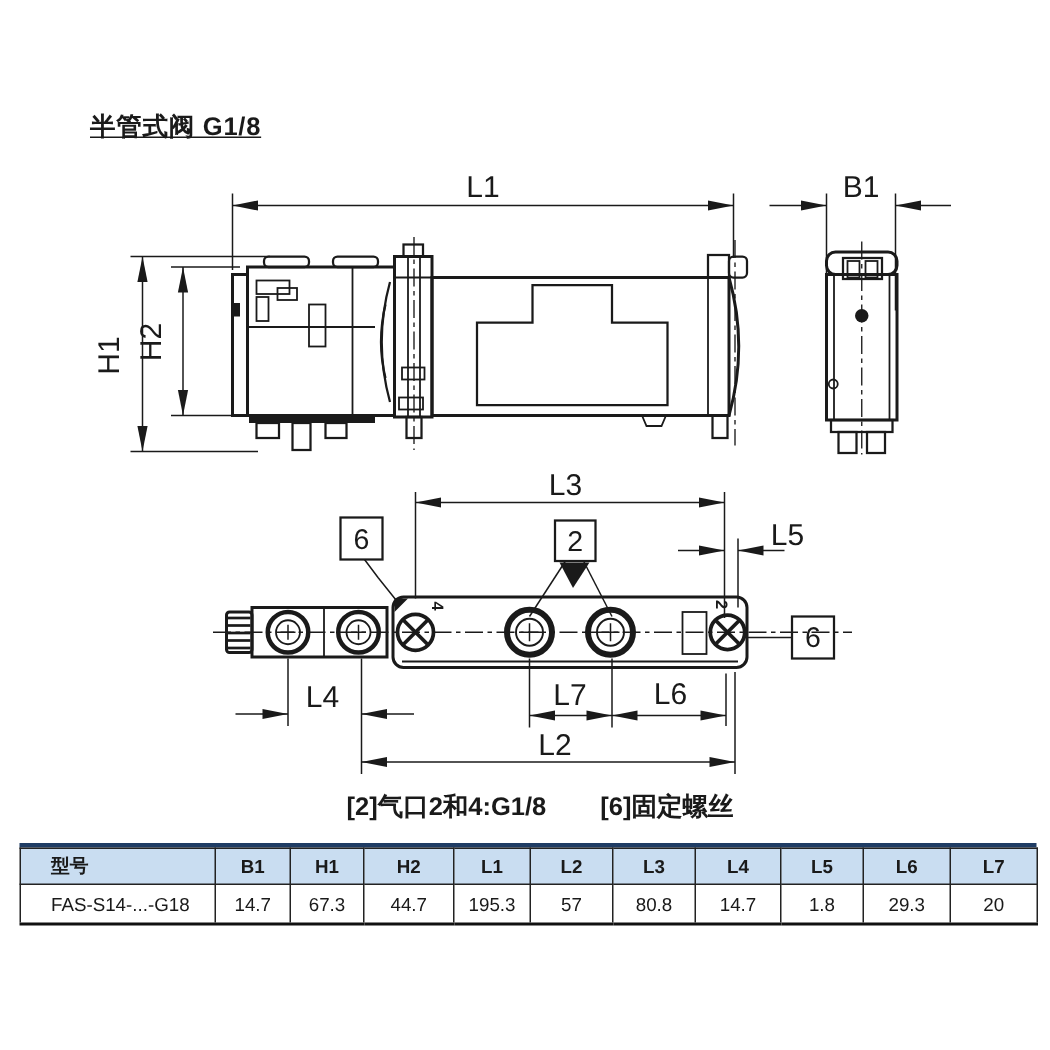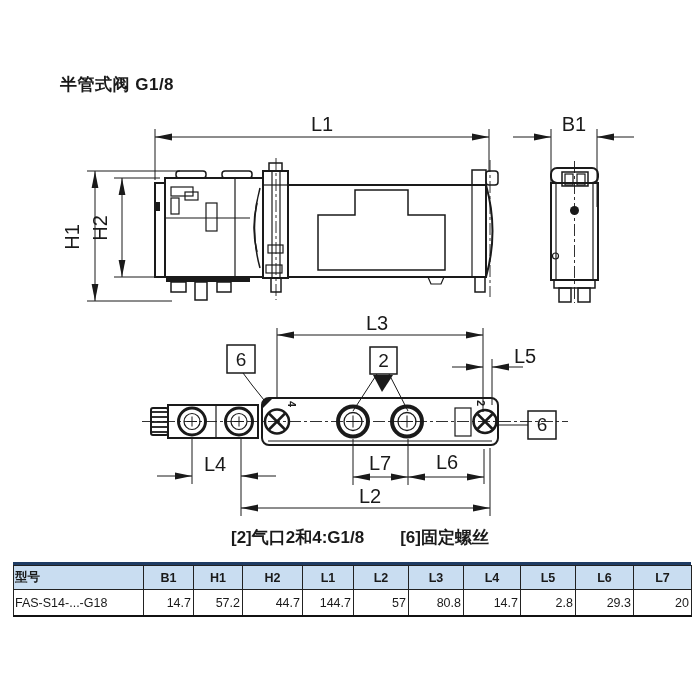--- a/index.html
+++ b/index.html
@@ -3,20 +3,21 @@
 <meta charset="utf-8">
 <style>
   html,body{margin:0;padding:0;}
   body{
     width:700px;height:700px;position:relative;background:#ffffff;
     font-family:"Liberation Sans", sans-serif;color:#1a1a1a;overflow:hidden;
   }
   .title{
     position:absolute;left:60px;top:73px;font-size:17px;font-weight:bold;
     letter-spacing:.5px;
+    text-decoration:underline;
   }
   svg.drawing{position:absolute;left:0;top:0;}
   .dim-label{font-size:20px;fill:#1a1a1a;}
   .callout-label{font-size:19px;fill:#1a1a1a;}
   .port-num{font-size:11px;font-weight:bold;fill:#1a1a1a;}
   .caption{
     position:absolute;left:0;top:526px;width:700px;text-align:center;
     font-size:17px;font-weight:bold;margin-left:10px;
   }
   .caption span{display:inline-block;}
@@ -27,25 +28,25 @@
   }
   table.spec{
     border-collapse:collapse;width:678px;table-layout:fixed;
     font-size:12.5px;
   }
   table.spec th{
     background:var(--tbl-hd,#c9ddf1);font-weight:bold;height:23px;
     border:1px solid #222;text-align:center;padding:0 2px;
   }
   table.spec td{
-    background:#fff;height:25px;border:1px solid #222;text-align:right;
+    background:#fff;height:25px;border:1px solid #222;text-align:center;
     border-bottom:2px solid #111;padding:0 2px;
   }
   table.spec th:first-child, table.spec td:first-child{
-    text-align:left;padding-left:1px;
+    text-align:left;padding-left:20px;
   }
 </style>
 </head>
 <body>
 
 <div class="title">半管式阀 G1/8</div>
 
 <svg class="drawing" width="700" height="560" viewBox="0 0 700 560">
 
   <g stroke="#1a1a1a" stroke-width="1" fill="none">
@@ -301,25 +302,25 @@
           <th>L4</th>
           <th>L5</th>
           <th>L6</th>
           <th>L7</th>
         </tr>
       </thead>
     <tbody id="spec-body">
         <tr>
           <td>FAS-S14-...-G18</td>
           <td>14.7</td>
-          <td>57.2</td>
+          <td>67.3</td>
           <td>44.7</td>
-          <td>144.7</td>
+          <td>195.3</td>
           <td>57</td>
           <td>80.8</td>
           <td>14.7</td>
-          <td>2.8</td>
+          <td>1.8</td>
           <td>29.3</td>
           <td>20</td>
         </tr>
       </tbody>
   </table>
 </div>
 
 </body></html>

